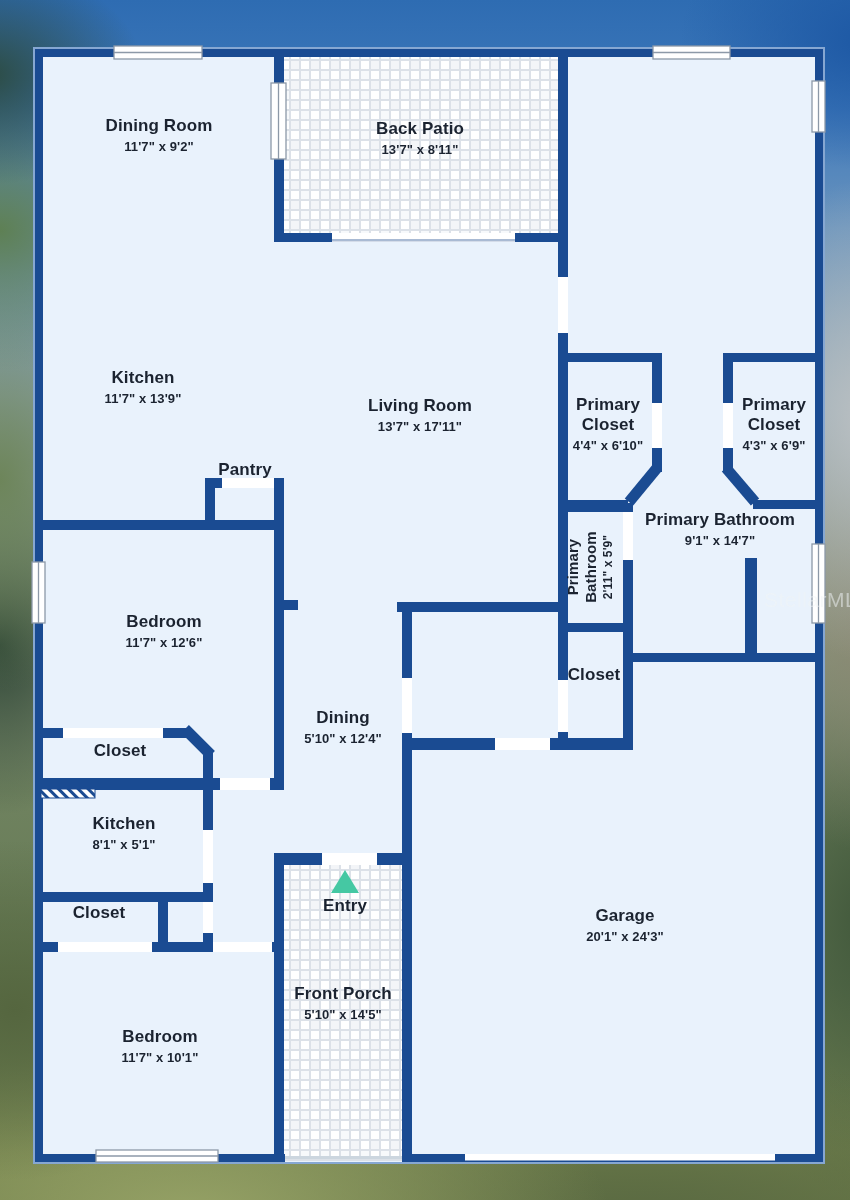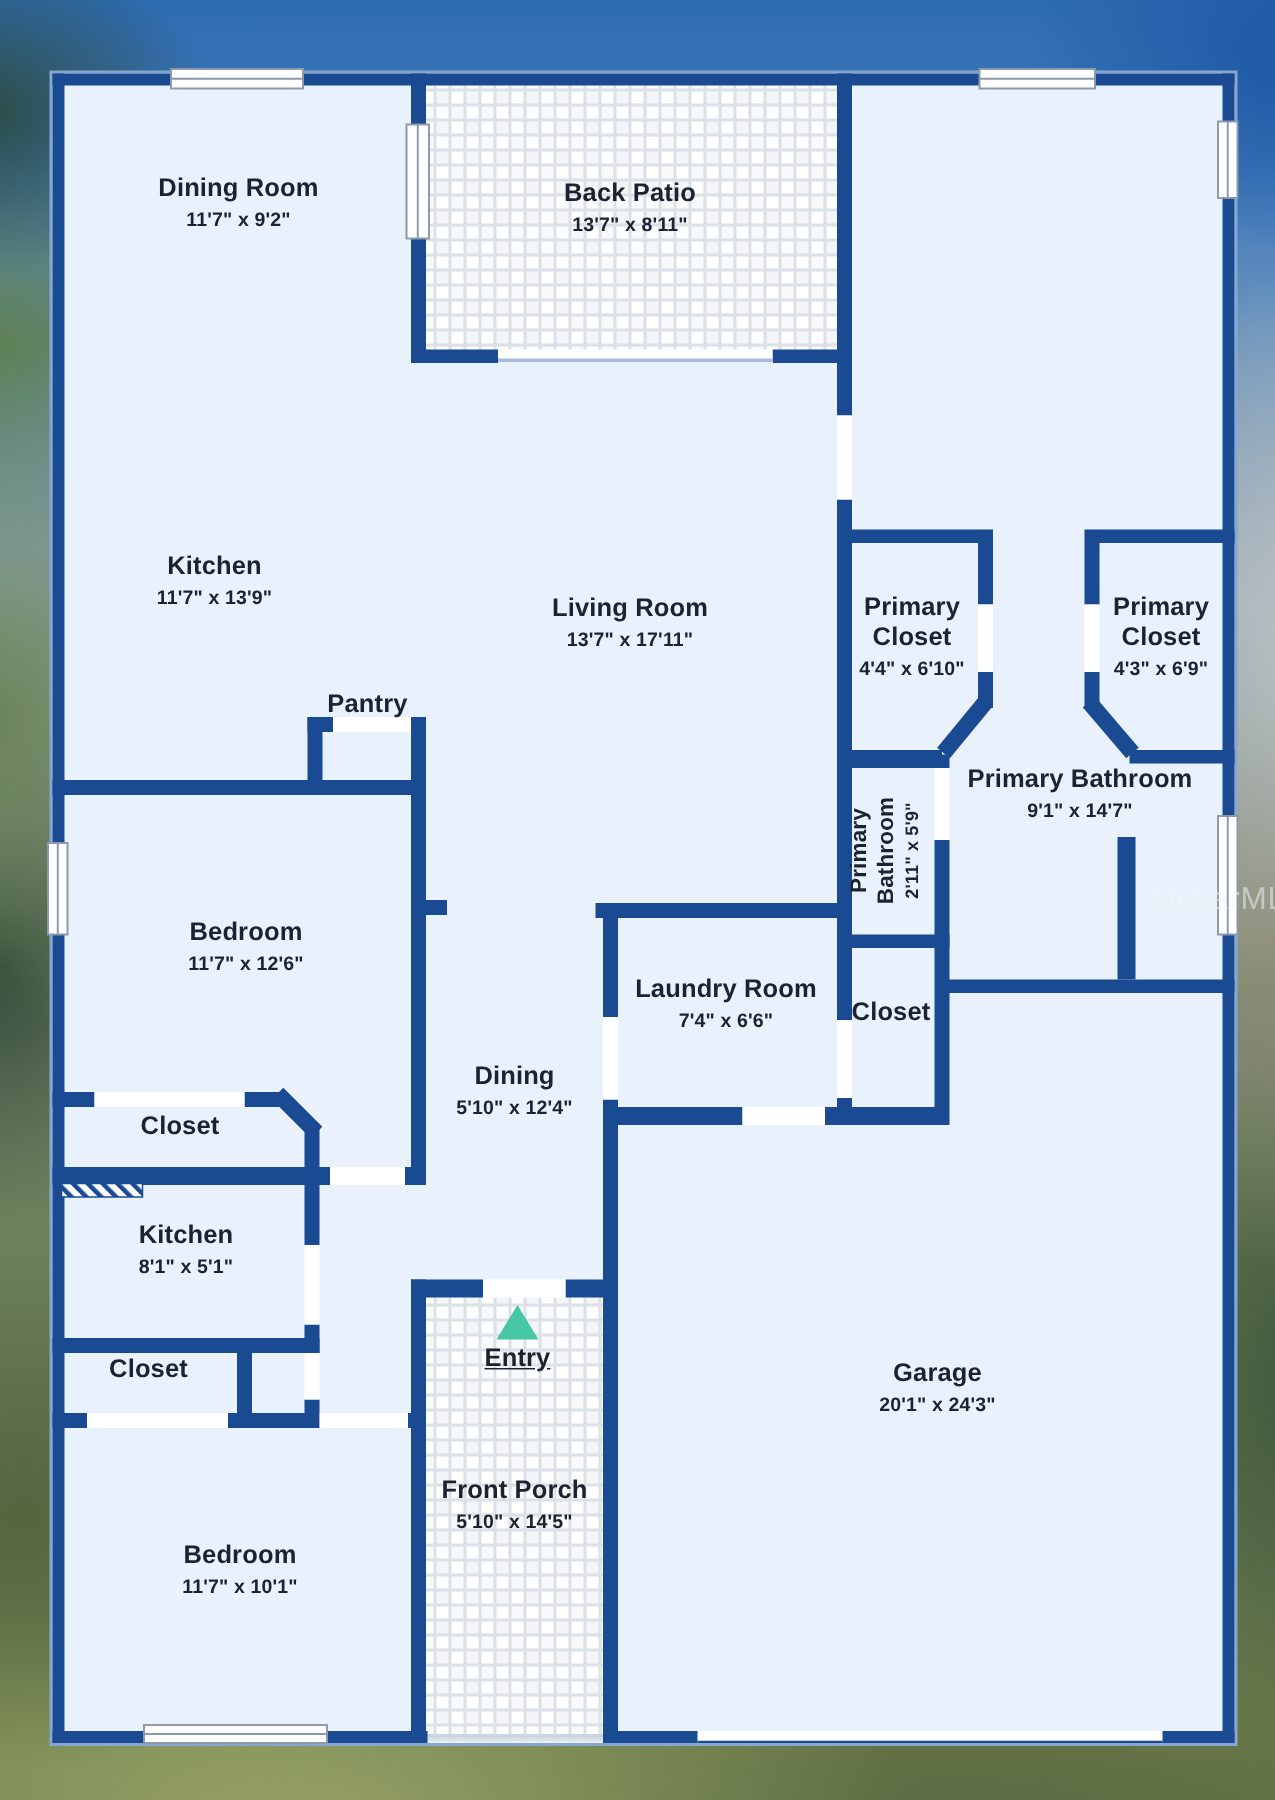--- a/index.html
+++ b/index.html
@@ -238,45 +238,41 @@
     <div class="rd">9'1" x 14'7"</div>
   </div>
   <div class="room-label vert" style="left:590px;top:567px;">
     <div class="rn narrow" style="width:90px;white-space:normal;">Primary Bathroom</div>
     <div class="rd">2'11" x 5'9"</div>
   </div>
   <div class="room-label" style="left:164px;top:631px;">
     <div class="rn">Bedroom</div>
     <div class="rd">11'7" x 12'6"</div>
   </div>
-  <div class="room-label" style="left:484px;top:669px;">
-    <div class="rn">Laundry Room</div>
-    <div class="rd">7'4" x 6'6"</div>
-  </div>
   <div class="room-label" style="left:594px;top:675px;">
     <div class="rn">Closet</div>
 
   </div>
   <div class="room-label" style="left:343px;top:727px;">
     <div class="rn">Dining</div>
     <div class="rd">5'10" x 12'4"</div>
   </div>
   <div class="room-label" style="left:120px;top:751px;">
     <div class="rn">Closet</div>
 
   </div>
   <div class="room-label" style="left:124px;top:833px;">
     <div class="rn">Kitchen</div>
     <div class="rd">8'1" x 5'1"</div>
   </div>
   <div class="room-label" style="left:99px;top:913px;">
     <div class="rn">Closet</div>
 
   </div>
-  <div class="room-label" style="left:345px;top:906px;text-decoration:underline;">
+  <div class="room-label" style="left:345px;top:906px;">
     <div class="rn">Entry</div>
 
   </div>
   <div class="room-label" style="left:625px;top:925px;">
     <div class="rn">Garage</div>
     <div class="rd">20'1" x 24'3"</div>
   </div>
   <div class="room-label" style="left:343px;top:1003px;">
     <div class="rn">Front Porch</div>
     <div class="rd">5'10" x 14'5"</div>

